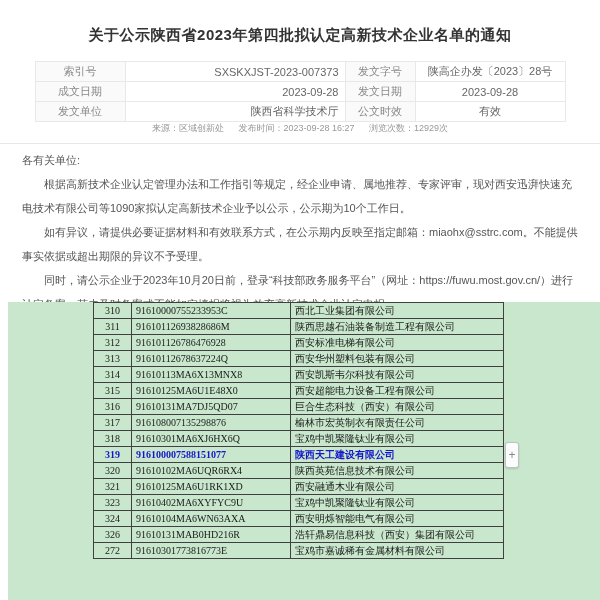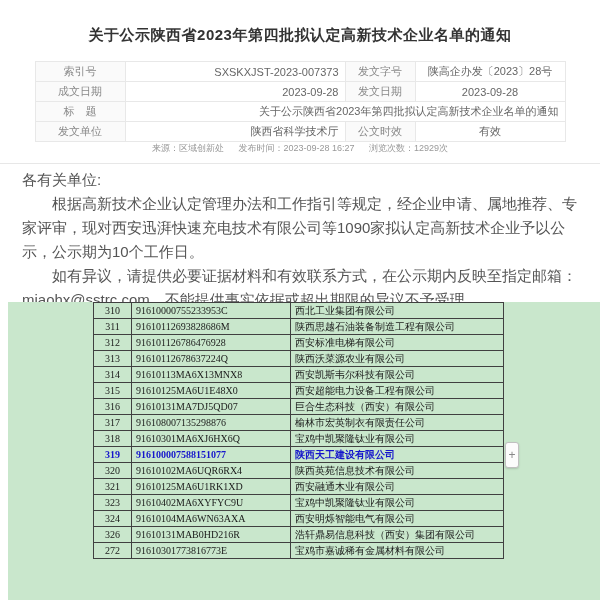--- a/index.html
+++ b/index.html
@@ -36,21 +36,21 @@
   .source-line {
     text-align: center;
     font-size: 9px; color: #999;
   }
   .source-line span { margin: 0 6px; }
 
   .divider { border: none; border-top: 1px solid #e7e7e7; margin: 8px 0 0; }
 
   
   .body-text {
-    padding: 4px 22px 0; font-size: 15px; color: #555; line-height: 24px;
+    padding: 4px 22px 0; font-size: 11px; color: #555; line-height: 24px;
   }
   .body-text p { margin: 0; }
   .body-text p.indent { text-indent: 2em; }
 
   
   .list-overlay {
     position: absolute; left: 8px; top: 302px;
     width: 592px; height: 342px;
     background: #c9e7cc;
   }
@@ -99,24 +99,20 @@
         <td class="lbl">发文字号</td>
         <td class="val-c">陕高企办发〔2023〕28号</td>
       </tr>
       <tr>
         <td class="lbl">成文日期</td>
         <td class="val-l">2023-09-28</td>
         <td class="lbl">发文日期</td>
         <td class="val-c">2023-09-28</td>
       </tr>
       <tr>
-        <td class="lbl">标　题</td>
-        <td class="val-l" colspan="3">关于公示陕西省2023年第四批拟认定高新技术企业名单的通知</td>
-      </tr>
-      <tr>
         <td class="lbl">发文单位</td>
         <td class="val-l">陕西省科学技术厅</td>
         <td class="lbl">公文时效</td>
         <td class="val-c">有效</td>
       </tr>
     </tbody>
   </table>
 
   <div class="source-line">
     <span>来源：区域创新处</span>
@@ -147,21 +143,21 @@
             <td class="col-name">陕西思越石油装备制造工程有限公司</td>
           </tr>
           <tr>
             <td class="col-no">312</td>
             <td class="col-code">916101126786476928</td>
             <td class="col-name">西安标准电梯有限公司</td>
           </tr>
           <tr>
             <td class="col-no">313</td>
             <td class="col-code">91610112678637224Q</td>
-            <td class="col-name">陕西沃菜源农业有限公司</td>
+            <td class="col-name">西安华州塑料包装有限公司</td>
           </tr>
           <tr>
             <td class="col-no">314</td>
             <td class="col-code">91610113MA6X13MNX8</td>
             <td class="col-name">西安凯斯韦尔科技有限公司</td>
           </tr>
           <tr>
             <td class="col-no">315</td>
             <td class="col-code">91610125MA6U1E48X0</td>
             <td class="col-name">西安超能电力设备工程有限公司</td>

